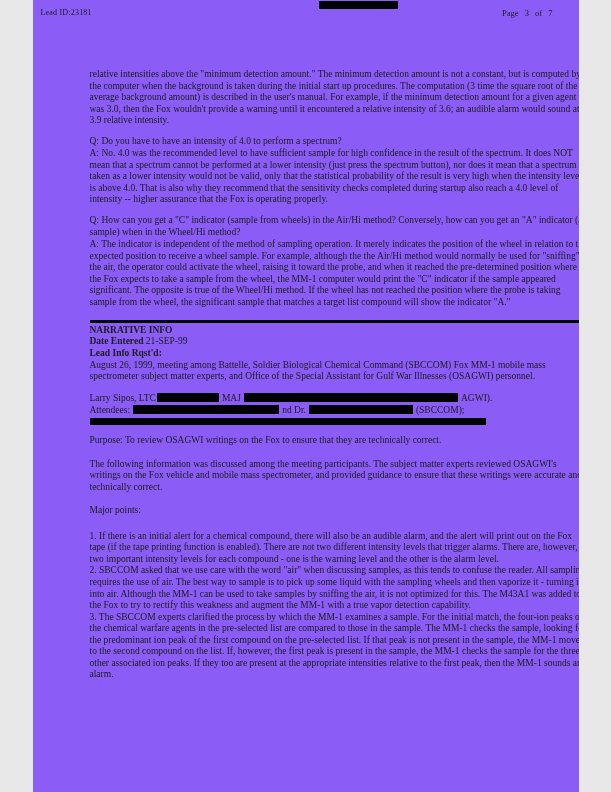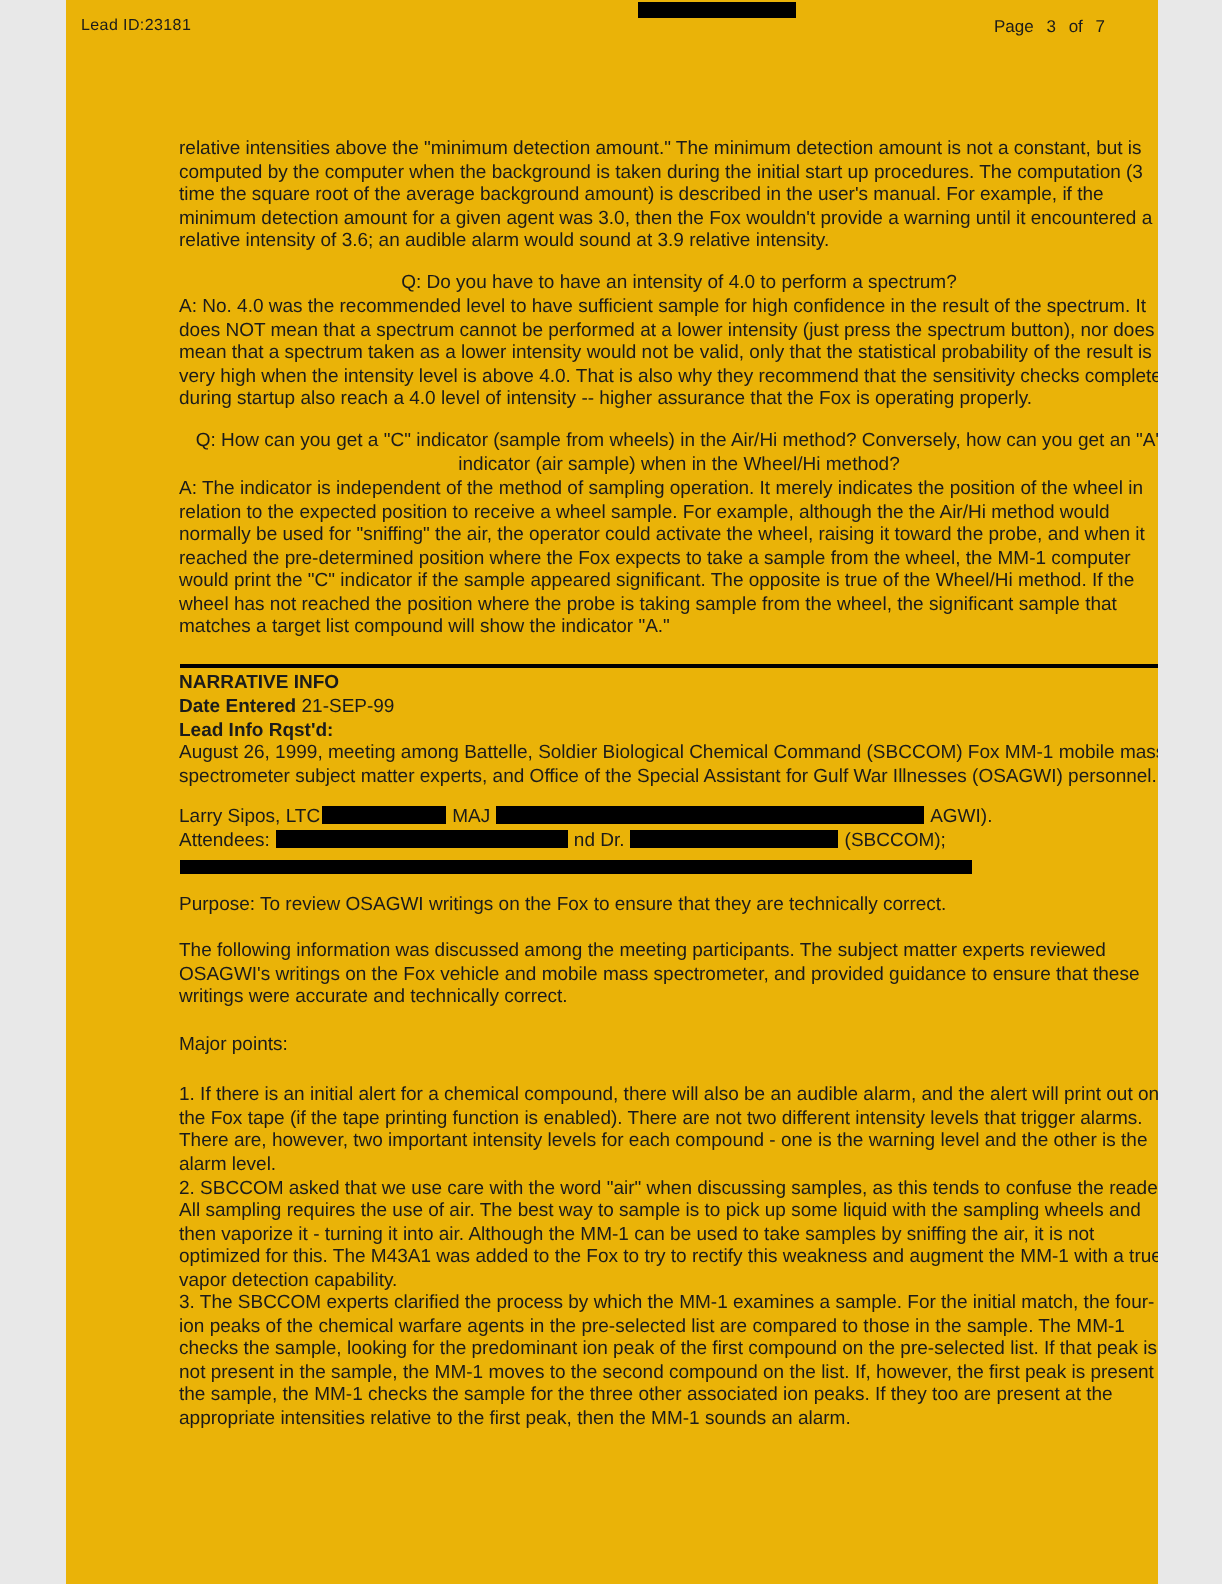--- a/index.html
+++ b/index.html
@@ -1,22 +1,22 @@
 <!DOCTYPE html>
 <html><head>
 <meta charset="utf-8">
 <style>
   html, body { margin: 0; padding: 0; background: #e8e8e8; }
   .page {
     position: relative;
     width: 546px;
     height: 792px;
     margin: 0 auto;
-    background: #eab308;
-    font-family: Liberation Sans, sans-serif;
+    background: #8b5cf6;
+    font-family: Liberation Serif, serif;
     color: #1b1b1b;
     overflow: hidden;
   }
   .hdr-lead {
     position: absolute; top: 8px; left: 8px;
     font-size: 8px; letter-spacing: 0.2px;
   }
   .hdr-page {
     position: absolute; top: 8px; right: 26px;
     font-size: 8.5px; word-spacing: 4px;
@@ -26,21 +26,21 @@
     width: 79px; height: 8px; background: #000;
   }
   .content {
     position: absolute; top: 69px; left: 57px;
     width: 500px;
     font-size: 9.5px;
     line-height: 11.55px;
     text-align: left;
   }
   .content p { margin: 0 0 9px; }
-  .content p.tight { margin: 0 0 1px; text-align: center; }
+  .content p.tight { margin: 0 0 1px; }
   .content p.flush { margin: 0; }
   .content p.gap-lg { margin: 0 0 12px; }
   .content p.gap-xl { margin: 12px 0 14px; }
   .bold { font-weight: bold; }
   .rule {
     height: 2.5px; background: #000; margin: 2px 0 2px;
   }
   .attendees { margin: 0 0 10px; line-height: 12.2px; }
   .attendees-row { white-space: nowrap; }
   .redact {

